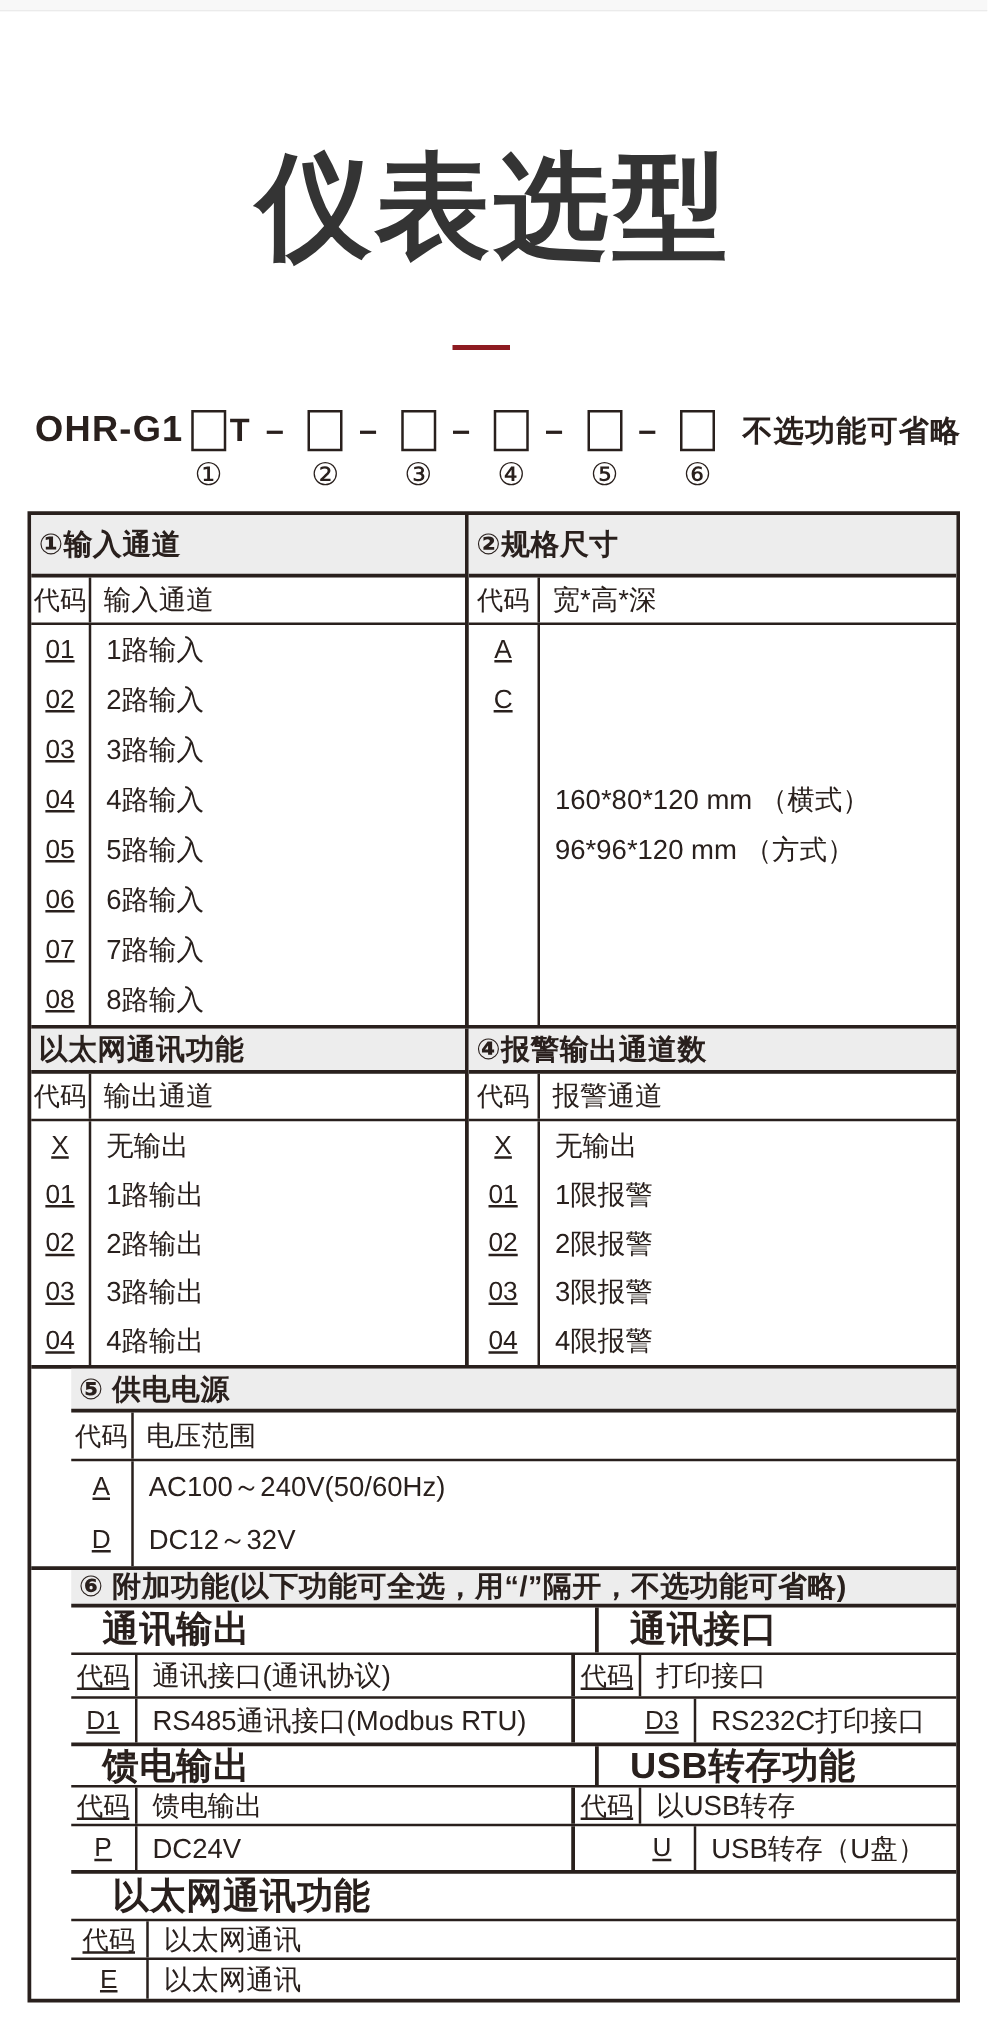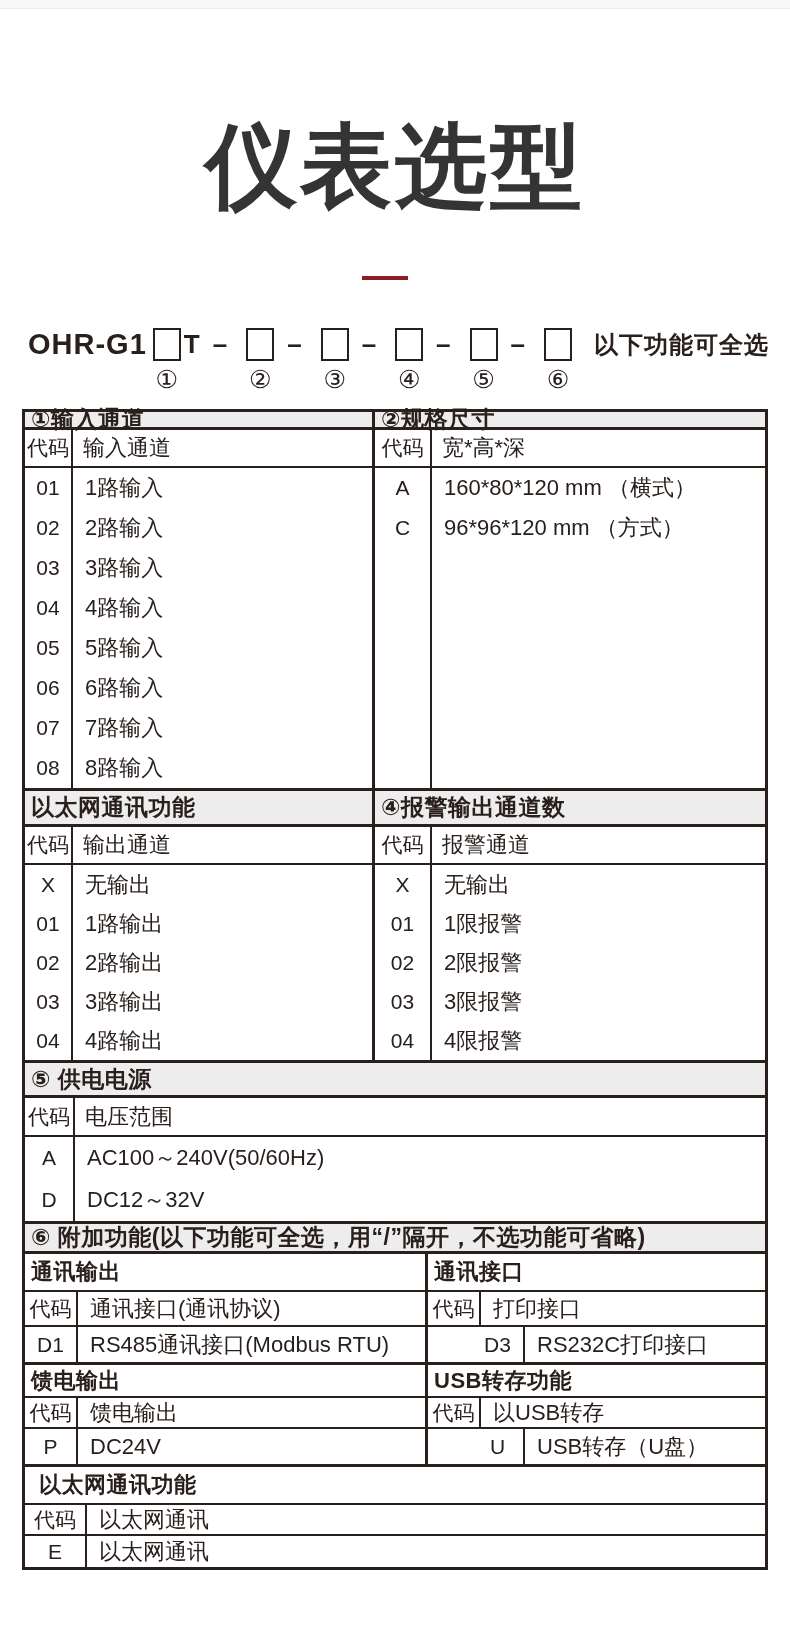--- a/index.html
+++ b/index.html
@@ -36,47 +36,47 @@
     border:3px solid #29201d; background:#fff; }
   .sec { display:flex; }
   .sec + .sec { border-top:3px solid #29201d; }
   .half { display:flex; flex-direction:column; }
   .half.left { width:350px; border-right:3px solid #29201d; }
   .half.right { flex:1; }
 
   .sec-h { background:#ededed; font-weight:bold; font-size:23px;
     display:flex; align-items:center; padding-left:6px;
     border-bottom:3px solid #29201d; letter-spacing:0.5px; }
-  .h33 { height:18px; } .h36 { height:36px; } .h35 { height:35px; } .h30 { height:30px; }
+  .h33 { height:50px; } .h36 { height:36px; } .h35 { height:35px; } .h30 { height:30px; }
 
   .sub { display:flex; border-bottom:2px solid #29201d; }
   .sub .c1 { display:flex; align-items:center; justify-content:center;
     font-size:21px; border-right:2px solid #29201d; }
   .sub .c2 { flex:1; display:flex; align-items:center; padding-left:10px; font-size:22px; }
   .sub38 { height:38px; } .sub39 { height:39px; }
 
   .tbody { flex:1; display:flex; }
   .tbody .col1 { display:flex; flex-direction:column; border-right:2px solid #29201d; }
-  .tbody .col2 { flex:1; display:flex; flex-direction:column; }
-  .code { display:flex; align-items:center; justify-content:center; font-size:21px; }
+  .tbody .col2 { flex:1; display:flex; flex-direction:column;justify-content:center; }
+  .code { display:flex; align-items:center; justify-content:center; font-size:21px;text-decoration:underline; }
   .desc { display:flex; align-items:center; padding-left:12px; font-size:22px; }
   .rh40 .code,.rh40 .desc { height:40px; }
   .rh39 .code,.rh39 .desc { height:39px; }
   .rh42 .code,.rh42 .desc { height:42px; }
   .w48 { width:48px; } .w57 { width:57px; } .w50 { width:50px; } .w53 { width:53px; } .w62 { width:62px; }
 
-  .secfull { display:flex; flex-direction:column; }
+  .secfull { display:flex; flex-direction:column;padding-left:32px; }
   .sub .c1.w50 { width:50px; }
 
   
   .six { display:flex; flex-direction:column;justify-content:center; }
   .r6 { display:flex; }
   .l6 { width:403px; border-right:3px solid #29201d; display:flex; }
   .r6r { flex:1; display:flex; }
-  .boldcell { font-weight:bold; font-size:22px; align-items:center; padding-left:6px; letter-spacing:0.5px; }
+  .boldcell { font-weight:bold; font-size:29px; align-items:center; padding-left:6px; letter-spacing:0.5px;margin-left:19px; }
   .cellpair { display:flex; width:100%; }
   .cellpair .code { border-right:2px solid #29201d; }
   .cellpair .desc { flex:1; }
   .bb2 { border-bottom:2px solid #29201d; }
   .bb3 { border-bottom:3px solid #29201d;gap:44px; }
   .h38r { height:38px; } .h35r { height:35px; } .h33r { height:33px; } .h31r { height:31px; }
   .h38r > * , .h35r > *, .h33r > *, .h31r > * { min-height:100%; }
   .fullrow { display:flex; width:100%; }
 </style>
 </head>
@@ -112,21 +112,21 @@
   <span class="mdash">–</span>
   <span class="slot">
     <span class="box"></span>
     <span class="circ">⑤</span>
   </span>
   <span class="mdash">–</span>
   <span class="slot">
     <span class="box"></span>
     <span class="circ">⑥</span>
   </span>
-  <span class="model-suffix">以下功能可全选</span>
+  <span class="model-suffix">不选功能可省略</span>
 </div>
 
 <div class="sel-table">
 
   <div class="sec">
     <div class="half left">
       <div class="sec-h h33">①输入通道</div>
       <div class="sub sub38">
         <div class="c1 w48">代码</div>
         <div class="c2">输入通道</div>

